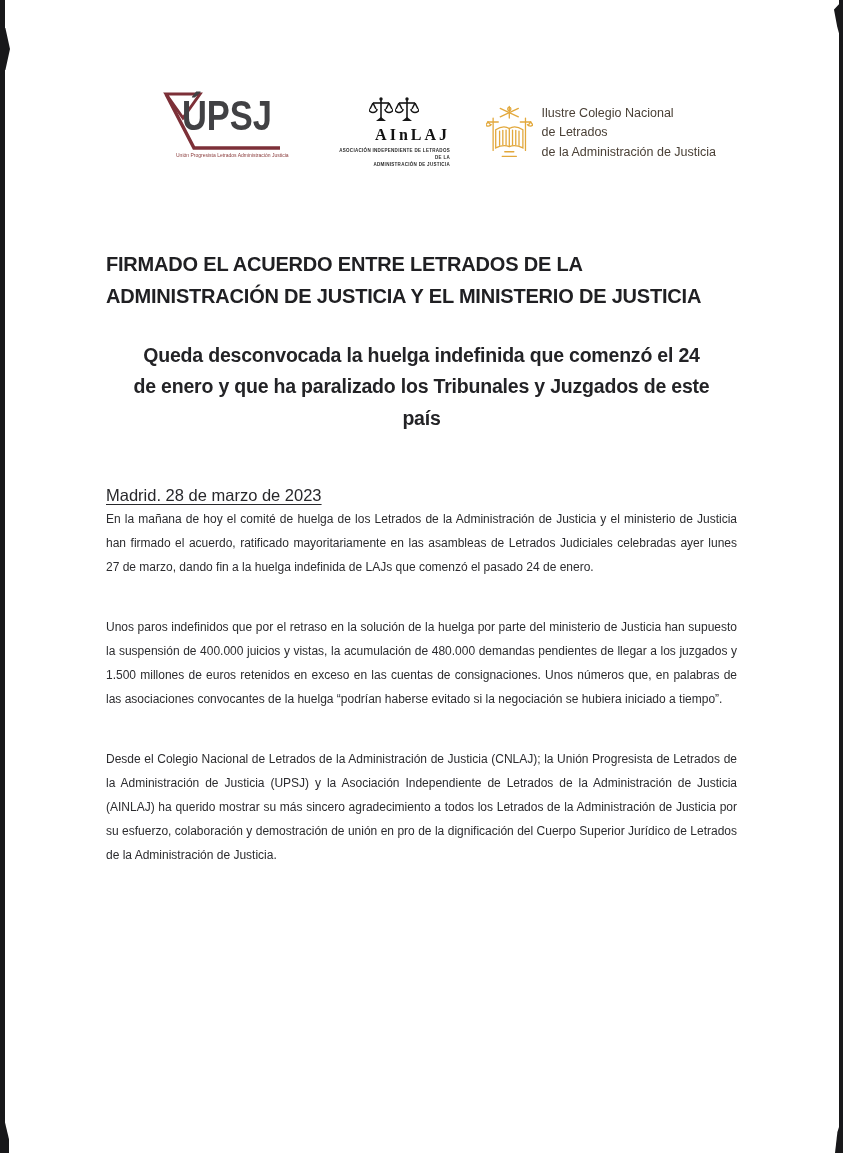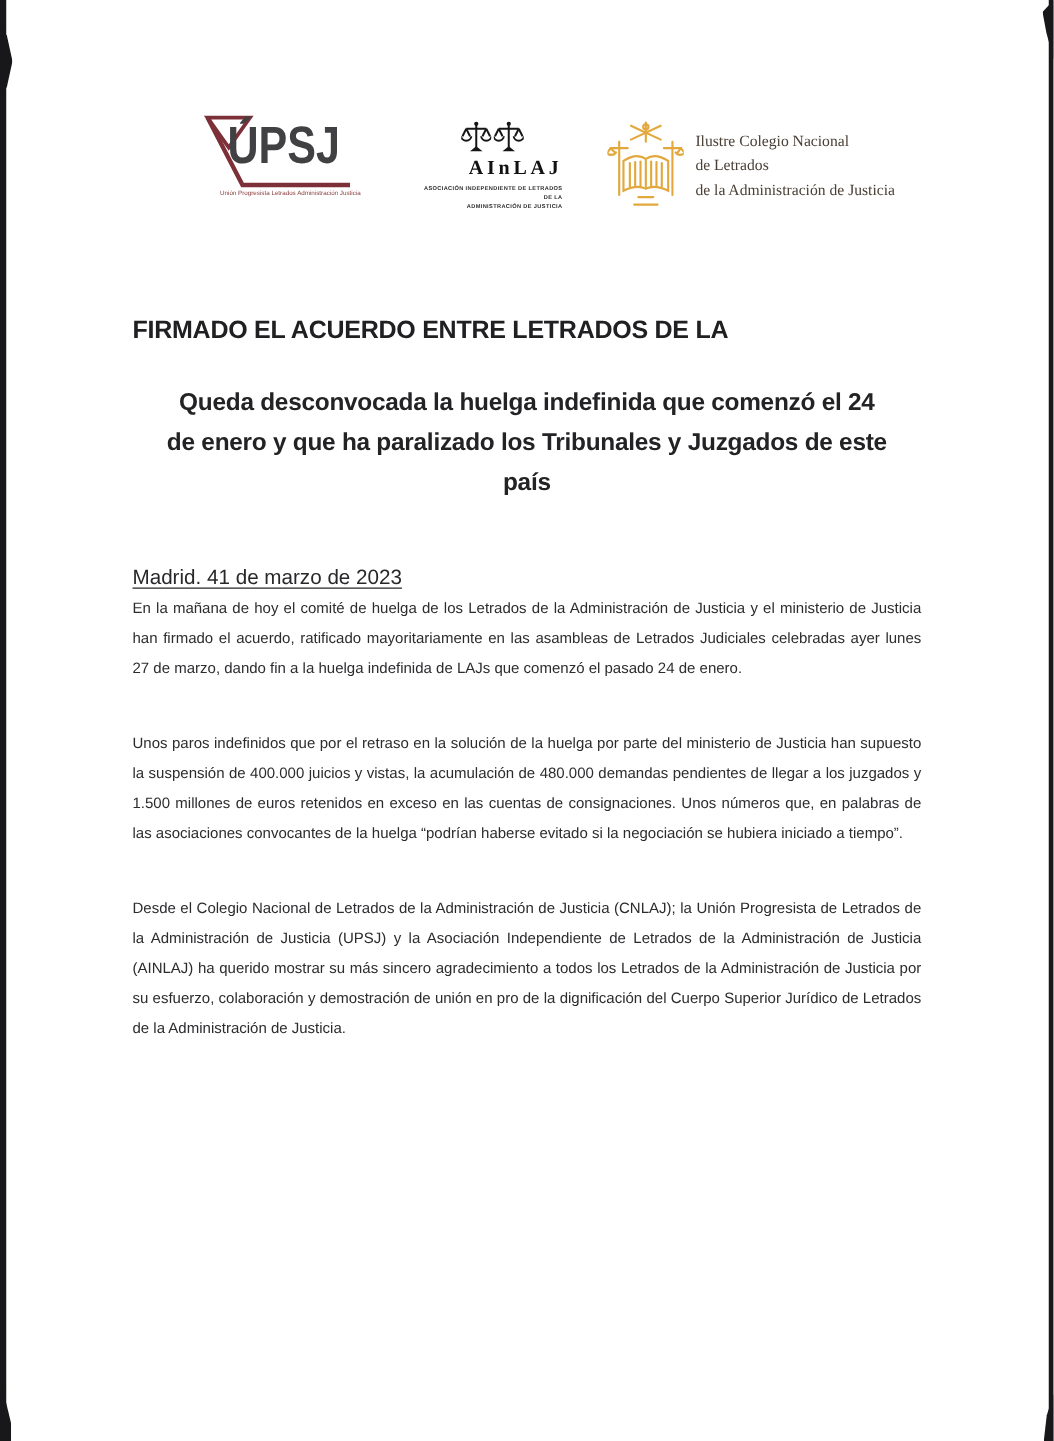--- a/index.html
+++ b/index.html
@@ -45,21 +45,21 @@
     font-size:16px;letter-spacing:3px;margin-top:3px;color:#111;
   }
   .ainlaj-caption{
     margin-top:4px;font-size:4.5px;font-weight:700;color:#2a2a2a;
     letter-spacing:0.3px;line-height:1.5;
   }
 
   
   .logo-cnlaj{position:absolute;left:486px;top:90px;width:230px;display:flex;align-items:center;gap:9px;}
   .cnlaj-text{
-    font-family:Liberation Serif, serif;
+    font-family:Liberation Sans, sans-serif;
     font-size:12.5px;color:#4a4036;line-height:1.55;white-space:nowrap;
   }
 
   main{margin:0 106px;}
   .headline{
     margin:18px 0 0;text-align:left;
     font-size:20px;font-weight:700;color:#202023;
     line-height:1.62;letter-spacing:-0.2px;
   }
   .headline span{display:block;white-space:nowrap;}
@@ -179,30 +179,31 @@
         <div>de Letrados</div>
         <div>de la Administración de Justicia</div>
       </div>
     </div>
 
   </header>
 
   <main>
     <h1 class="headline">
       <span>FIRMADO EL ACUERDO ENTRE LETRADOS DE LA</span>
+      <span>ADMINISTRACIÓN DE JUSTICIA Y EL MINISTERIO DE JUSTICIA</span>
     </h1>
 
     <h2 class="subheadline">
       <span>Queda desconvocada la huelga indefinida que comenzó el 24</span>
       <span>de enero y que ha paralizado los Tribunales y Juzgados de este</span>
       <span>país</span>
     </h2>
 
     <div>
-      <div class="dateline">Madrid. 41 de marzo de 2023</div>
+      <div class="dateline">Madrid. 28 de marzo de 2023</div>
     </div>
 
     <p class="body-par">En la mañana de hoy el comité de huelga de los Letrados de la Administración de Justicia y el ministerio de Justicia han firmado el acuerdo, ratificado mayoritariamente en las asambleas de Letrados Judiciales celebradas ayer lunes 27 de marzo, dando fin a la huelga indefinida de LAJs que comenzó el pasado 24 de enero.</p>
     <p class="body-par">Unos paros indefinidos que por el retraso en la solución de la huelga por parte del ministerio de Justicia han supuesto la suspensión de 400.000 juicios y vistas, la acumulación de 480.000 demandas pendientes de llegar a los juzgados y 1.500 millones de euros retenidos en exceso en las cuentas de consignaciones. Unos números que, en palabras de las asociaciones convocantes de la huelga “podrían haberse evitado si la negociación se hubiera iniciado a tiempo”.</p>
     <p class="body-par">Desde el Colegio Nacional de Letrados de la Administración de Justicia (CNLAJ); la Unión Progresista de Letrados de la Administración de Justicia (UPSJ) y la Asociación Independiente de Letrados de la Administración de Justicia (AINLAJ) ha querido mostrar su más sincero agradecimiento a todos los Letrados de la Administración de Justicia por su esfuerzo, colaboración y demostración de unión en pro de la dignificación del Cuerpo Superior Jurídico de Letrados de la Administración de Justicia.</p>
   </main>
 
 </div>
 
 </body></html>

